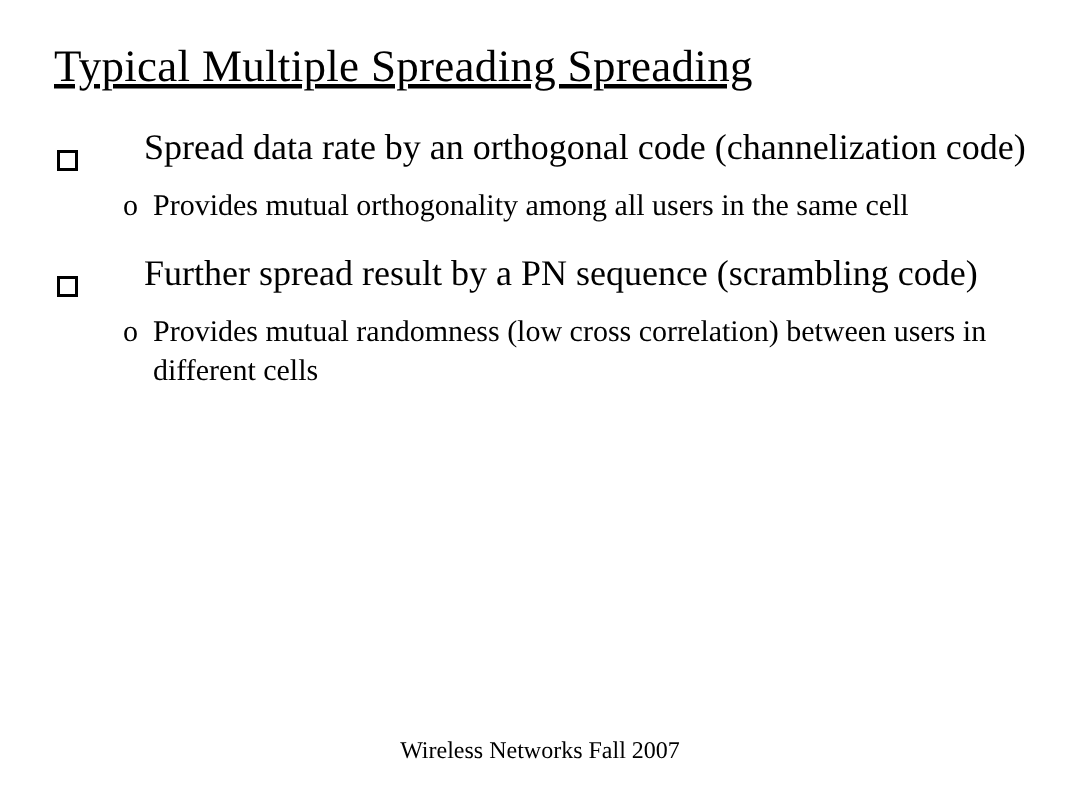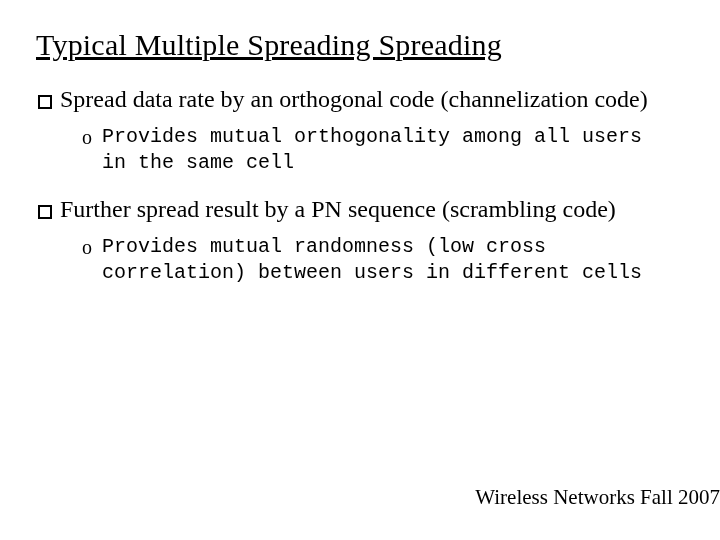--- a/index.html
+++ b/index.html
@@ -13,24 +13,25 @@
     padding: 28px 36px 0 36px;
   }
   .title {
     font-size: 30px;
     text-decoration: underline;
     margin-bottom: 22px;
     letter-spacing: 0.2px;
   }
   .bullet-1 {
     display: flex;
-    align-items: center;
+    align-items: flex-end;
     font-size: 24px;
     margin-bottom: 10px;
     padding-left: 2px;
+    gap: 36px;
   }
   .bullet-1 .marker {
     width: 14px;
     height: 14px;
     border: 2px solid #000;
     margin-top: 6px;
     margin-right: 8px;
     flex-shrink: 0;
   }
   .bullet-1 .text {
@@ -45,29 +46,28 @@
   }
   .bullet-2 .marker {
     margin-right: 10px;
     line-height: 1.3;
     flex-shrink: 0;
   }
   .bullet-2 .text {
     flex: 1;
     line-height: 1.3;
     padding-right: 20px;
-    font-family: Liberation Mono, monospace;
   }
   .footer {
     position: absolute;
     bottom: 30px;
     left: 0;
     width: 100%;
-    text-align: right;
-    font-size: 21px;
+    text-align: center;
+    font-size: 16px;
   }
 </style>
 </head>
 <body>
 
 <div class="title">Typical Multiple Spreading Spreading</div>
 
 <div class="bullet-1">
   <div class="marker"></div>
   <div class="text">Spread data rate by an orthogonal code (channelization code)</div>

